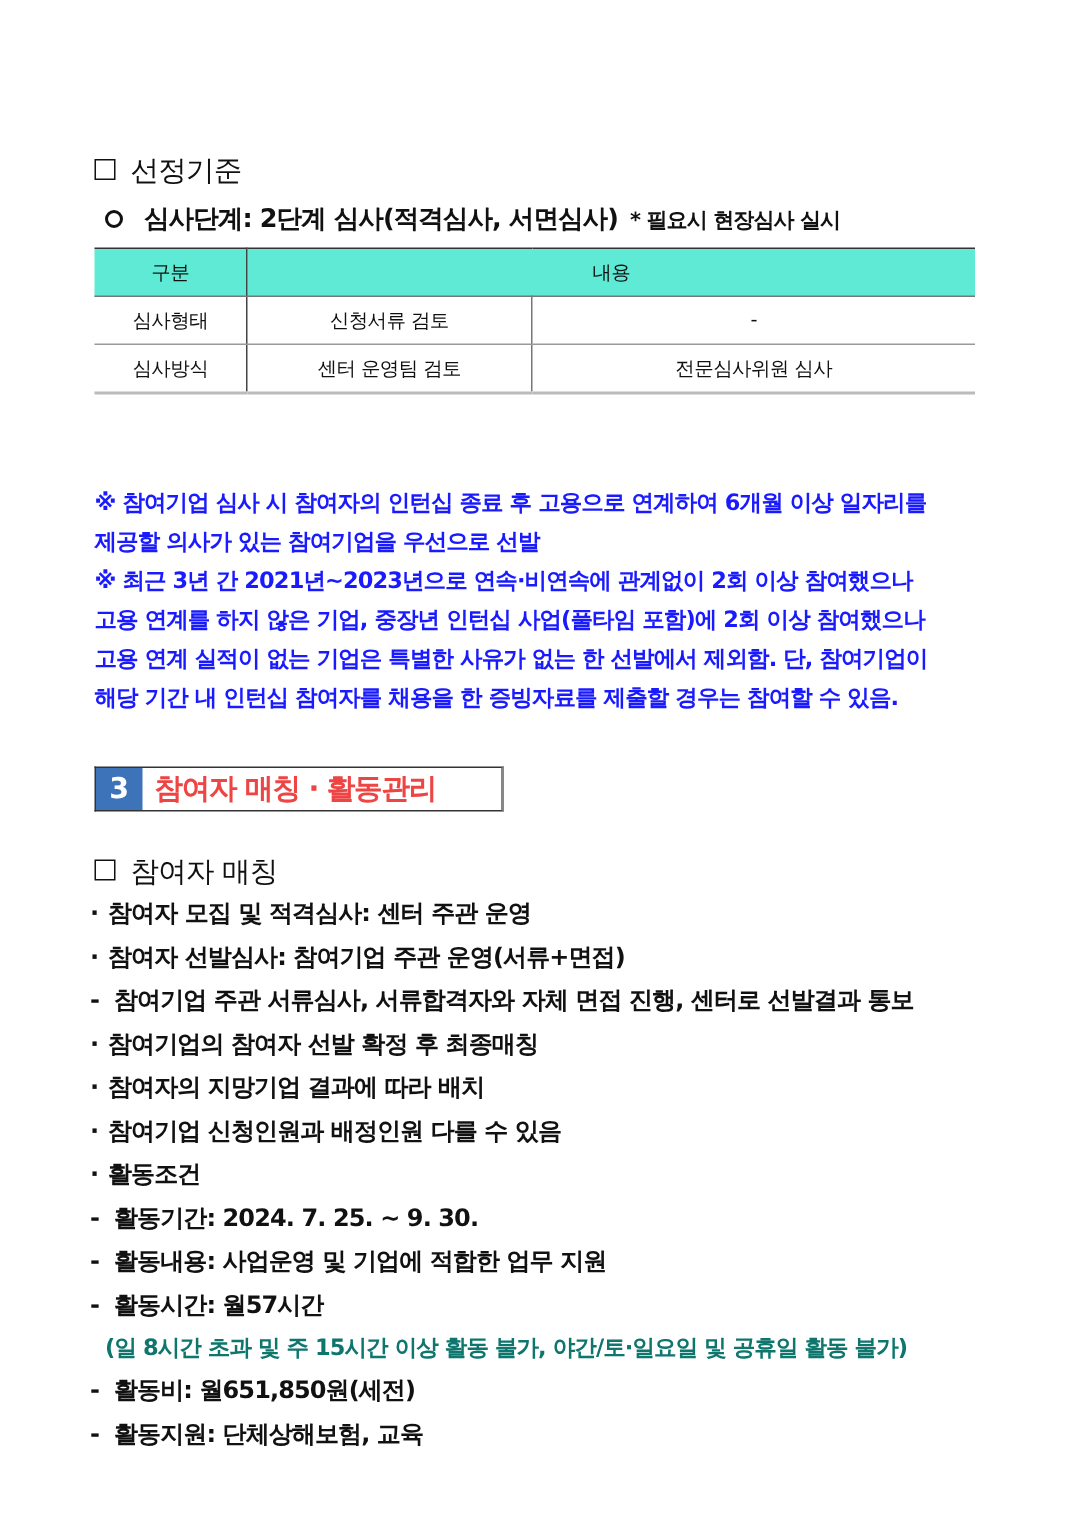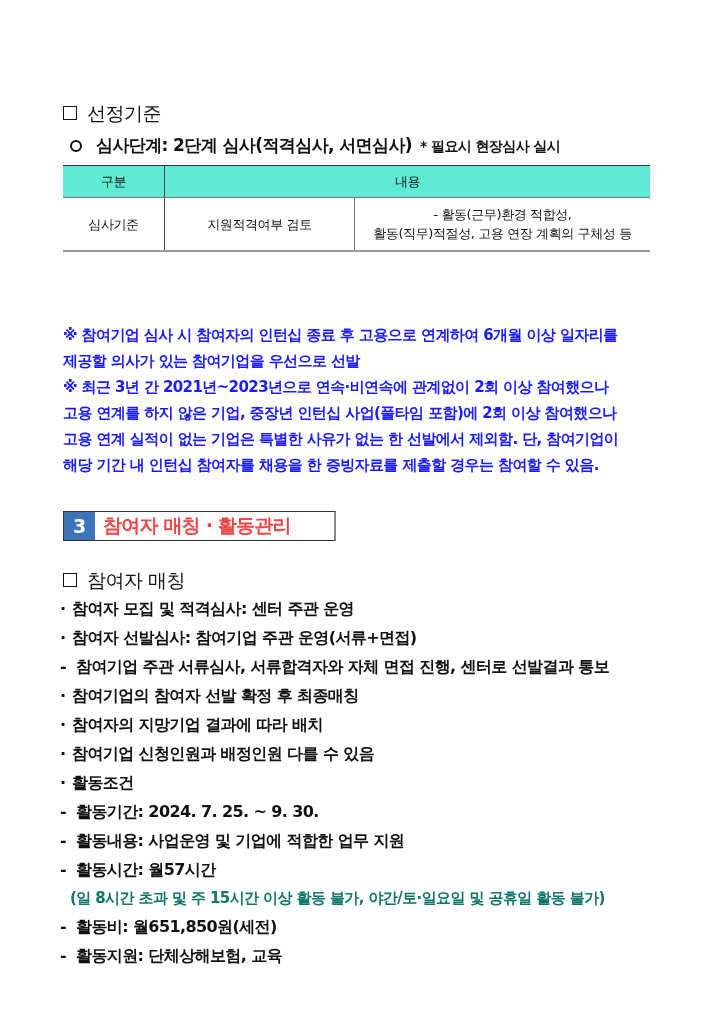--- a/index.html
+++ b/index.html
@@ -77,27 +77,29 @@
 <div class="abs sub" style="left:60px; top:134px;">
   <span class="circ"></span><span>심사단계: 2단계 심사(적격심사, 서면심사)</span><span class="note">* 필요시 현장심사 실시</span>
 </div>
 
 <table class="criteria">
   <tbody>
       <tr class="head">
     <th class="c1">구분</th>
     <th colspan="2">내용</th>
   </tr>
-  <tr class="r3">
-    <td class="c1">심사기준</td>
-    <td class="c2">지원적격여부 검토</td>
-    <td>
-      <div>- 활동(근무)환경 적합성,</div>
-      <div>활동(직무)적절성, 고용 연장 계획의 구체성 등</div>
-    </td>
+  <tr class="r1">
+    <td class="c1">심사형태</td>
+    <td class="c2">신청서류 검토</td>
+    <td>-</td>
+  </tr>
+  <tr class="r2">
+    <td class="c1">심사방식</td>
+    <td class="c2">센터 운영팀 검토</td>
+    <td>전문심사위원 심사</td>
   </tr>
 </tbody>
   </table>
 
 <div class="abs blue" style="left:63px; top:326px;">※ 참여기업 심사 시 참여자의 인턴십 종료 후 고용으로 연계하여 6개월 이상 일자리를</div>
 <div class="abs blue" style="left:63px; top:352px;">제공할 의사가 있는 참여기업을 우선으로 선발</div>
 <div class="abs blue" style="left:63px; top:378px;">※ 최근 3년 간 2021년~2023년으로 연속·비연속에 관계없이 2회 이상 참여했으나</div>
 <div class="abs blue" style="left:63px; top:404px;">고용 연계를 하지 않은 기업, 중장년 인턴십 사업(풀타임 포함)에 2회 이상 참여했으나</div>
 <div class="abs blue" style="left:63px; top:430px;">고용 연계 실적이 없는 기업은 특별한 사유가 없는 한 선발에서 제외함. 단, 참여기업이</div>
 <div class="abs blue" style="left:63px; top:456px;">해당 기간 내 인턴십 참여자를 채용을 한 증빙자료를 제출할 경우는 참여할 수 있음.</div>

